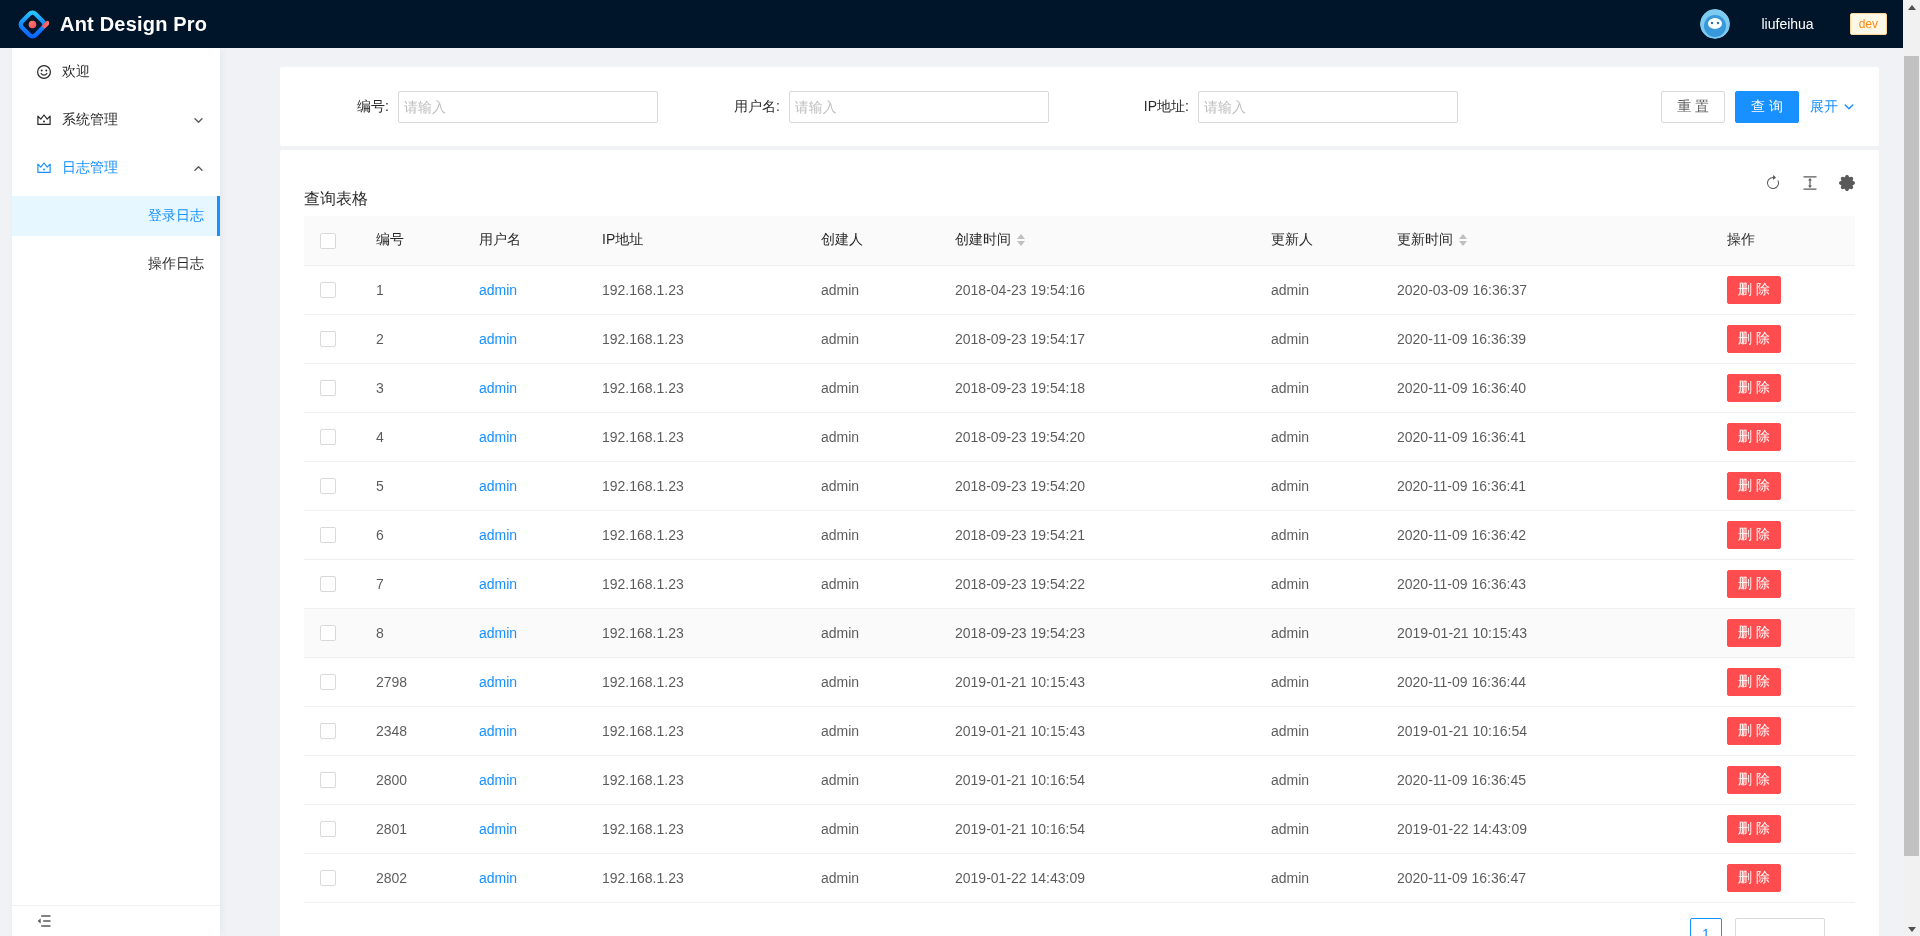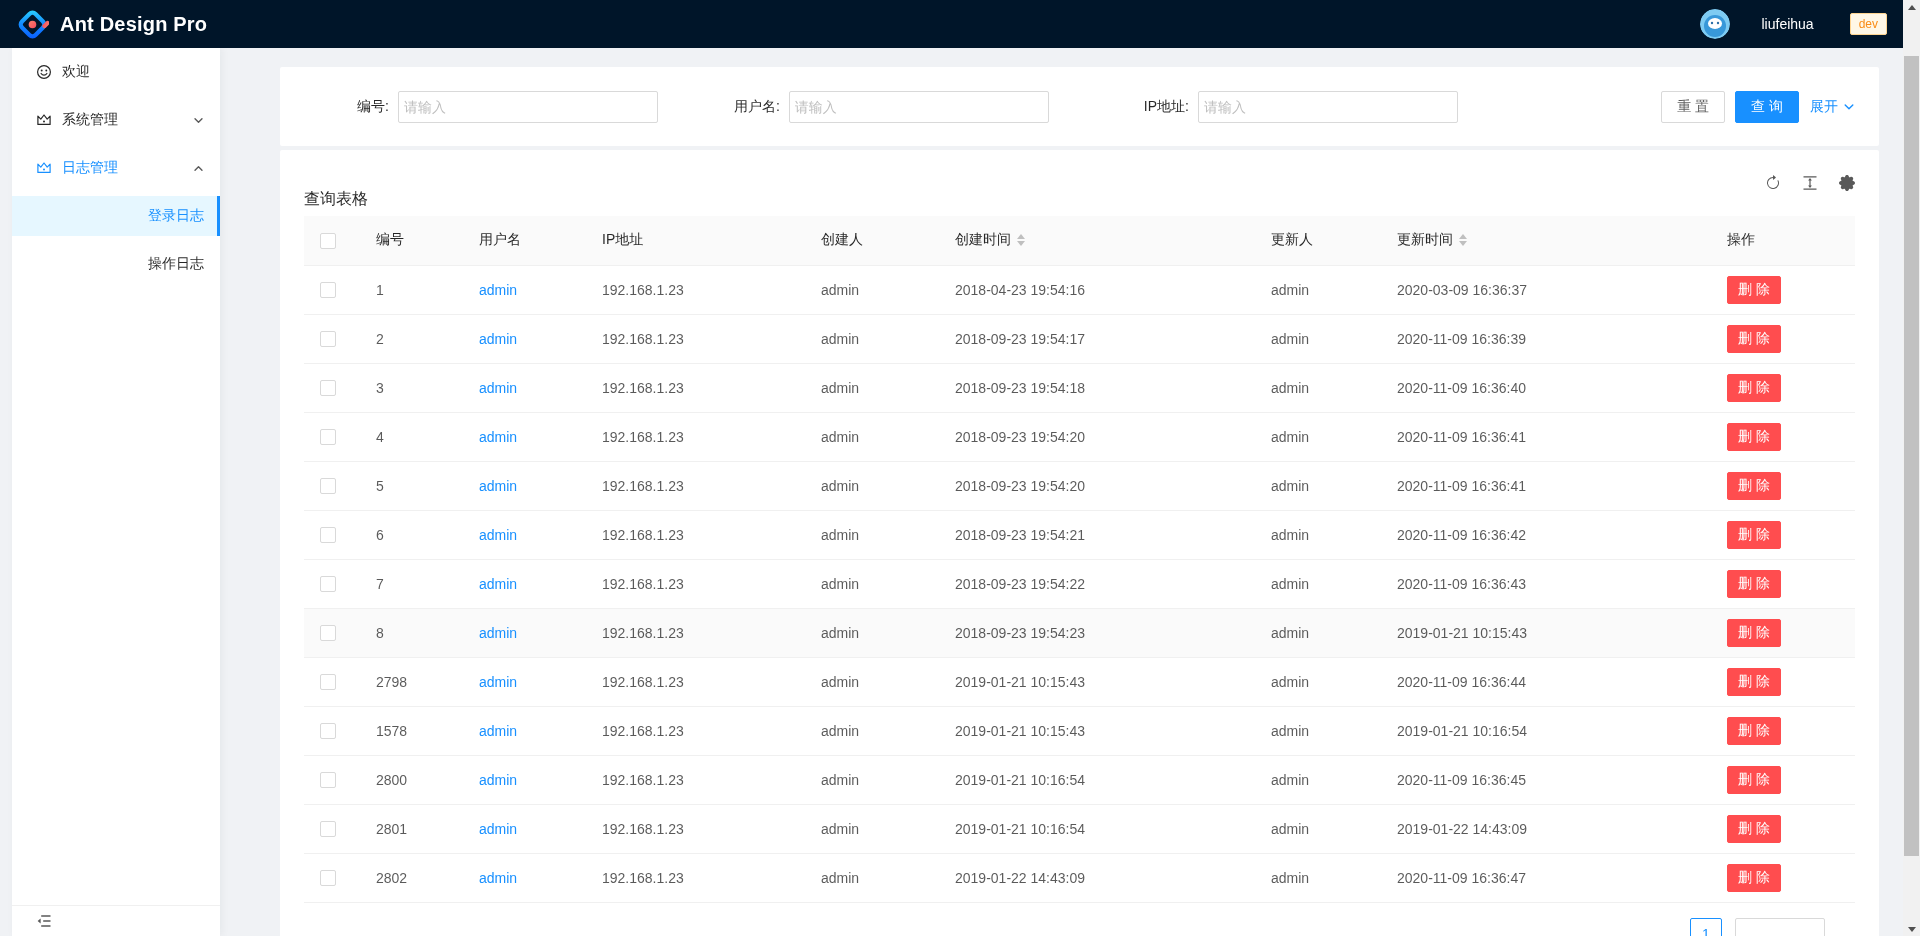--- a/index.html
+++ b/index.html
@@ -397,21 +397,21 @@
     <td><a class="user-link">admin</a></td>
     <td>192.168.1.23</td>
     <td>admin</td>
     <td>2019-01-21 10:15:43</td>
     <td>admin</td>
     <td>2020-11-09 16:36:44</td>
     <td><button class="del-btn">删 除</button></td>
   </tr>
           <tr>
     <td class="cell-cb"><span class="cb"></span></td>
-    <td>1578</td>
+    <td>2348</td>
     <td><a class="user-link">admin</a></td>
     <td>192.168.1.23</td>
     <td>admin</td>
     <td>2019-01-21 10:15:43</td>
     <td>admin</td>
     <td>2019-01-21 10:16:54</td>
     <td><button class="del-btn">删 除</button></td>
   </tr>
           <tr>
     <td class="cell-cb"><span class="cb"></span></td>

